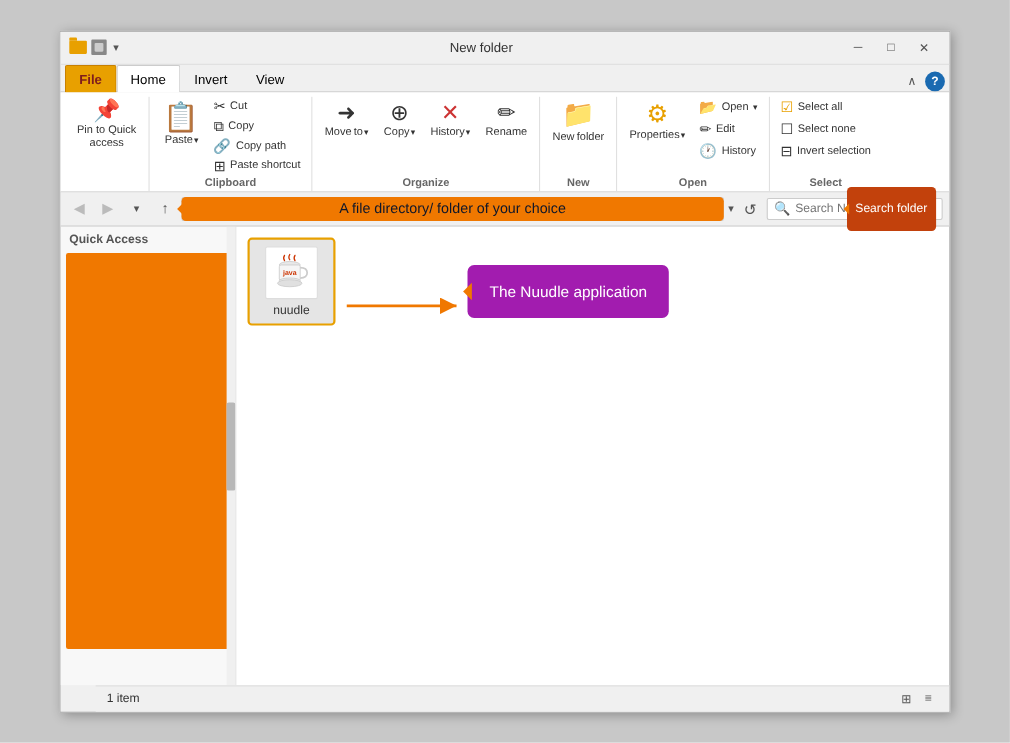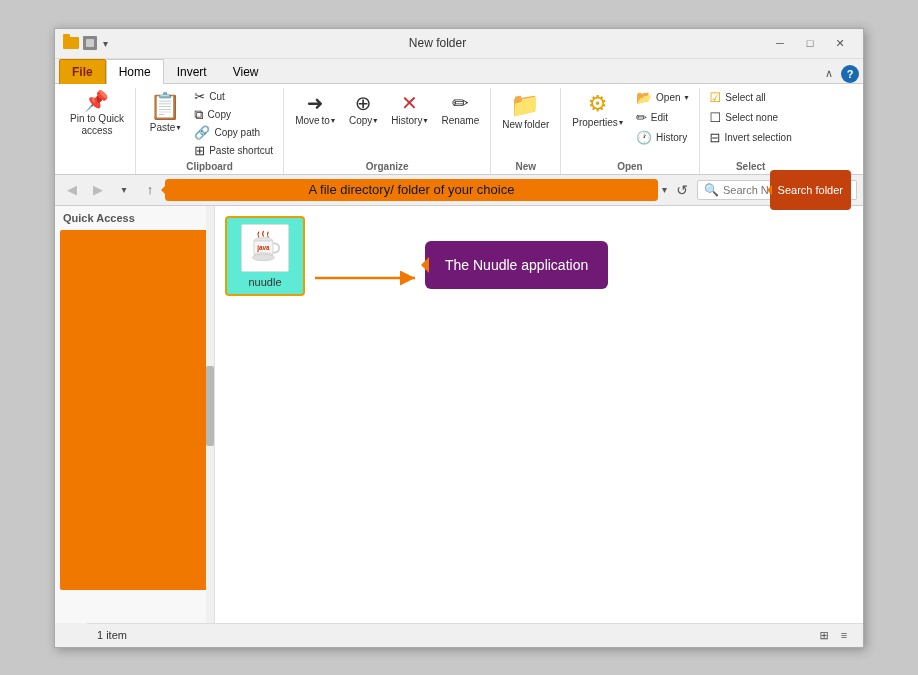--- a/index.html
+++ b/index.html
@@ -415,21 +415,21 @@
 
     .file-item {
       display: inline-flex;
       flex-direction: column;
       align-items: center;
       padding: 6px;
       width: 80px;
       cursor: pointer;
       border: 2px solid #e8a000;
       border-radius: 4px;
-      background: #5eead4;
+      background: #e5e5e5;
     }
     .file-icon-wrapper {
       width: 48px;
       height: 48px;
       display: flex;
       align-items: center;
       justify-content: center;
       background: white;
       border: 1px solid #ddd;
       border-radius: 2px;
@@ -448,21 +448,21 @@
       color: #333;
       text-align: center;
       margin-top: 4px;
     }
 
     
     .callout-box {
       position: absolute;
       top: 35px;
       left: 210px;
-      background: #701a75;
+      background: #a21caf;
       color: white;
       padding: 16px 20px;
       border-radius: 6px;
       font-size: 14px;
       font-weight: 500;
     }
     .callout-box::before {
       content: '';
       position: absolute;
       left: -12px;

